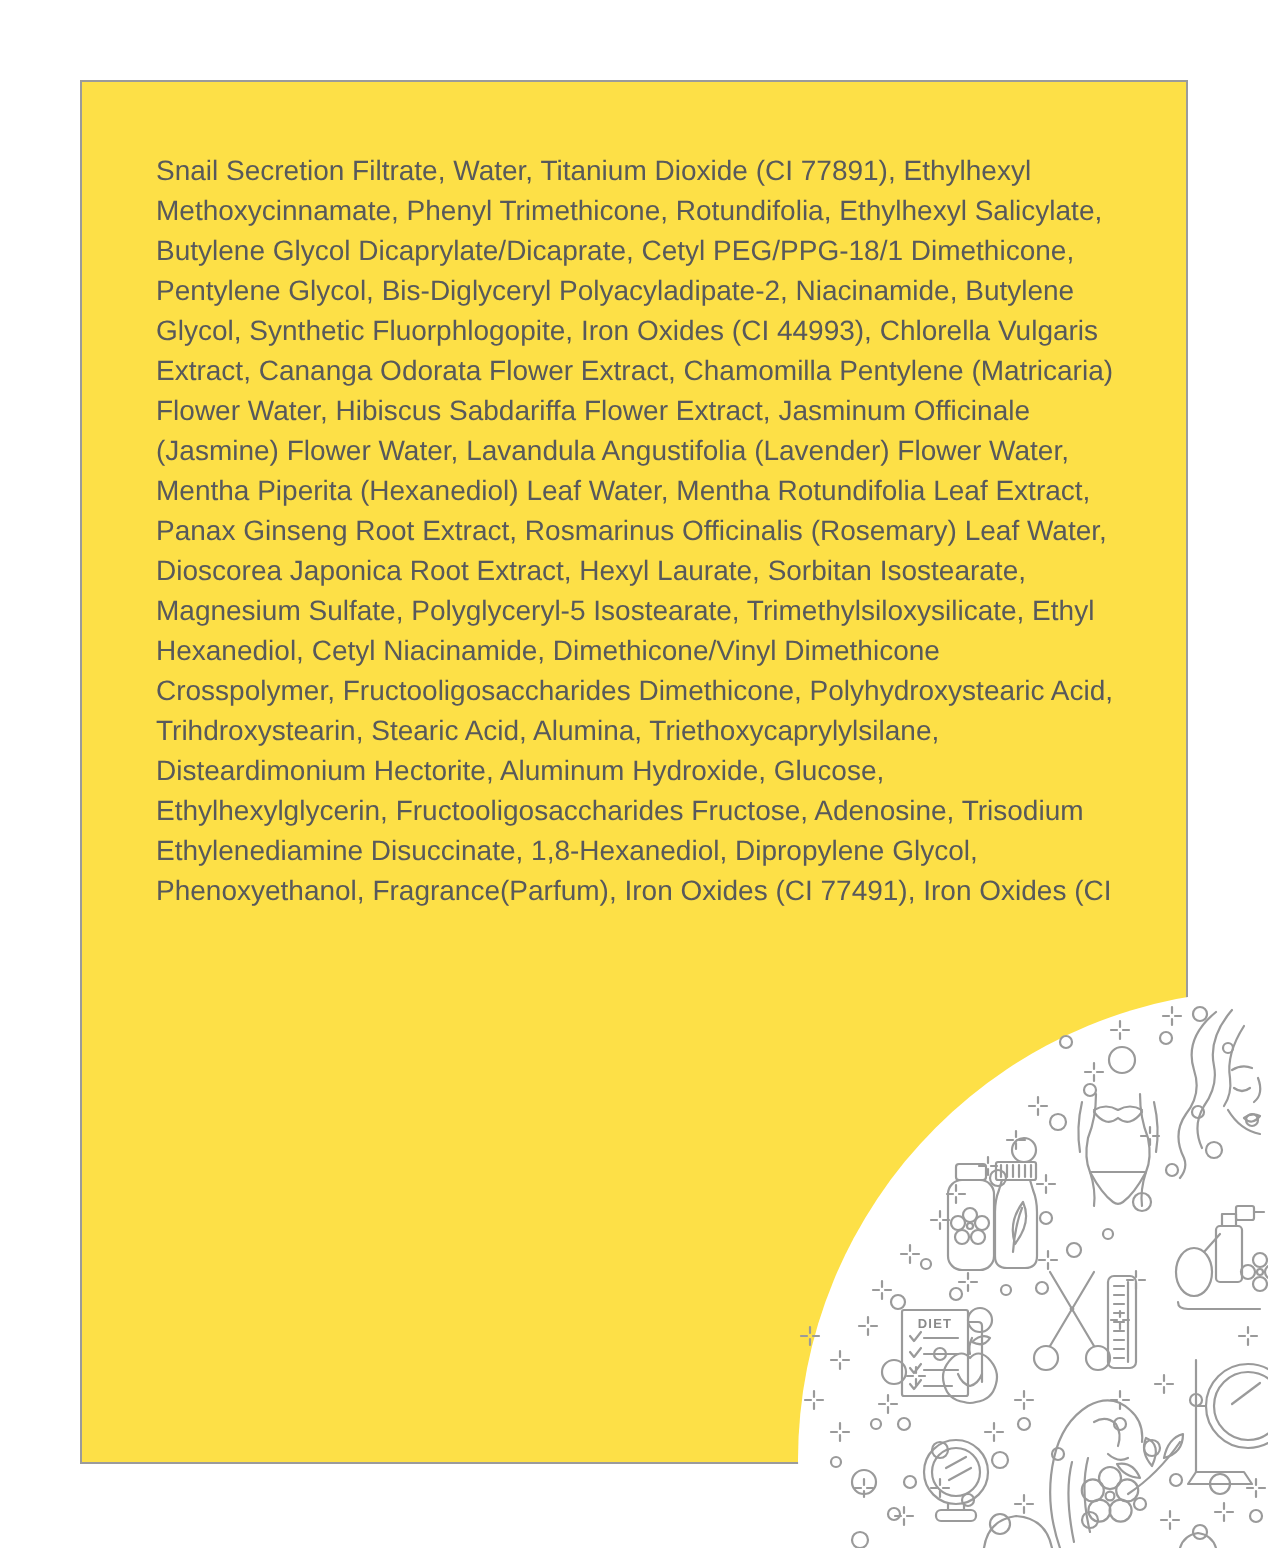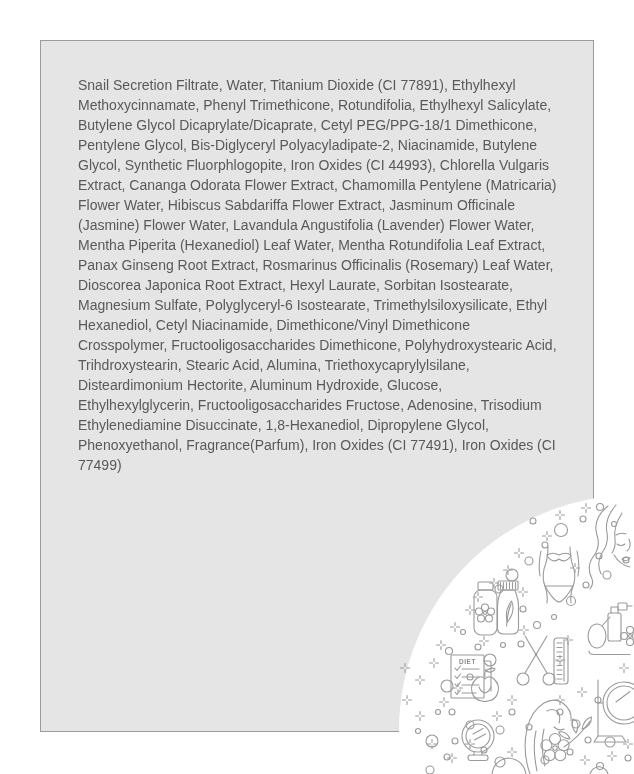--- a/index.html
+++ b/index.html
@@ -6,21 +6,21 @@
   body{
     width:634px;height:774px;
     background:#ffffff;
     font-family:"Liberation Sans",sans-serif;
     position:relative;overflow:hidden;
   }
   .frame{
     position:absolute;left:40px;top:40px;
     width:554px;height:692px;
     border:1px solid #9b9b9b;
-    background:#e5e5e5;
+    background:#fde047;
     box-sizing:border-box;
     overflow:hidden;
   }
   .ingredients{
     position:absolute;left:37px;top:34px;
     color:#58595b;
     font-size:14px;line-height:20px;
     letter-spacing:0;
   }
   .line{white-space:pre;height:20px;}
@@ -39,29 +39,28 @@
     <div class="line">Methoxycinnamate, Phenyl Trimethicone, Rotundifolia, Ethylhexyl Salicylate,</div>
     <div class="line">Butylene Glycol Dicaprylate/Dicaprate, Cetyl PEG/PPG-18/1 Dimethicone,</div>
     <div class="line">Pentylene Glycol, Bis-Diglyceryl Polyacyladipate-2, Niacinamide, Butylene</div>
     <div class="line">Glycol, Synthetic Fluorphlogopite, Iron Oxides (CI 44993), Chlorella Vulgaris</div>
     <div class="line">Extract, Cananga Odorata Flower Extract, Chamomilla Pentylene (Matricaria)</div>
     <div class="line">Flower Water, Hibiscus Sabdariffa Flower Extract, Jasminum Officinale</div>
     <div class="line">(Jasmine) Flower Water, Lavandula Angustifolia (Lavender) Flower Water,</div>
     <div class="line">Mentha Piperita (Hexanediol) Leaf Water, Mentha Rotundifolia Leaf Extract,</div>
     <div class="line">Panax Ginseng Root Extract, Rosmarinus Officinalis (Rosemary) Leaf Water,</div>
     <div class="line">Dioscorea Japonica Root Extract, Hexyl Laurate, Sorbitan Isostearate,</div>
-    <div class="line">Magnesium Sulfate, Polyglyceryl-6 Isostearate, Trimethylsiloxysilicate, Ethyl</div>
+    <div class="line">Magnesium Sulfate, Polyglyceryl-5 Isostearate, Trimethylsiloxysilicate, Ethyl</div>
     <div class="line">Hexanediol, Cetyl Niacinamide, Dimethicone/Vinyl Dimethicone</div>
     <div class="line">Crosspolymer, Fructooligosaccharides Dimethicone, Polyhydroxystearic Acid,</div>
     <div class="line">Trihdroxystearin, Stearic Acid, Alumina, Triethoxycaprylylsilane,</div>
     <div class="line">Disteardimonium Hectorite, Aluminum Hydroxide, Glucose,</div>
     <div class="line">Ethylhexylglycerin, Fructooligosaccharides Fructose, Adenosine, Trisodium</div>
     <div class="line">Ethylenediamine Disuccinate, 1,8-Hexanediol, Dipropylene Glycol,</div>
     <div class="line">Phenoxyethanol, Fragrance(Parfum), Iron Oxides (CI 77491), Iron Oxides (CI</div>
-    <div class="line">77499)</div>
   </div>
 </div>
 
 <svg class="illustration" viewBox="0 0 240 285">
   <defs>
     <g id="sp">
       <path d="M-4.5 0 H-1.5 M1.5 0 H4.5 M0 -4.5 V-1.5 M0 1.5 V4.5"></path>
     </g>
   </defs>
 

